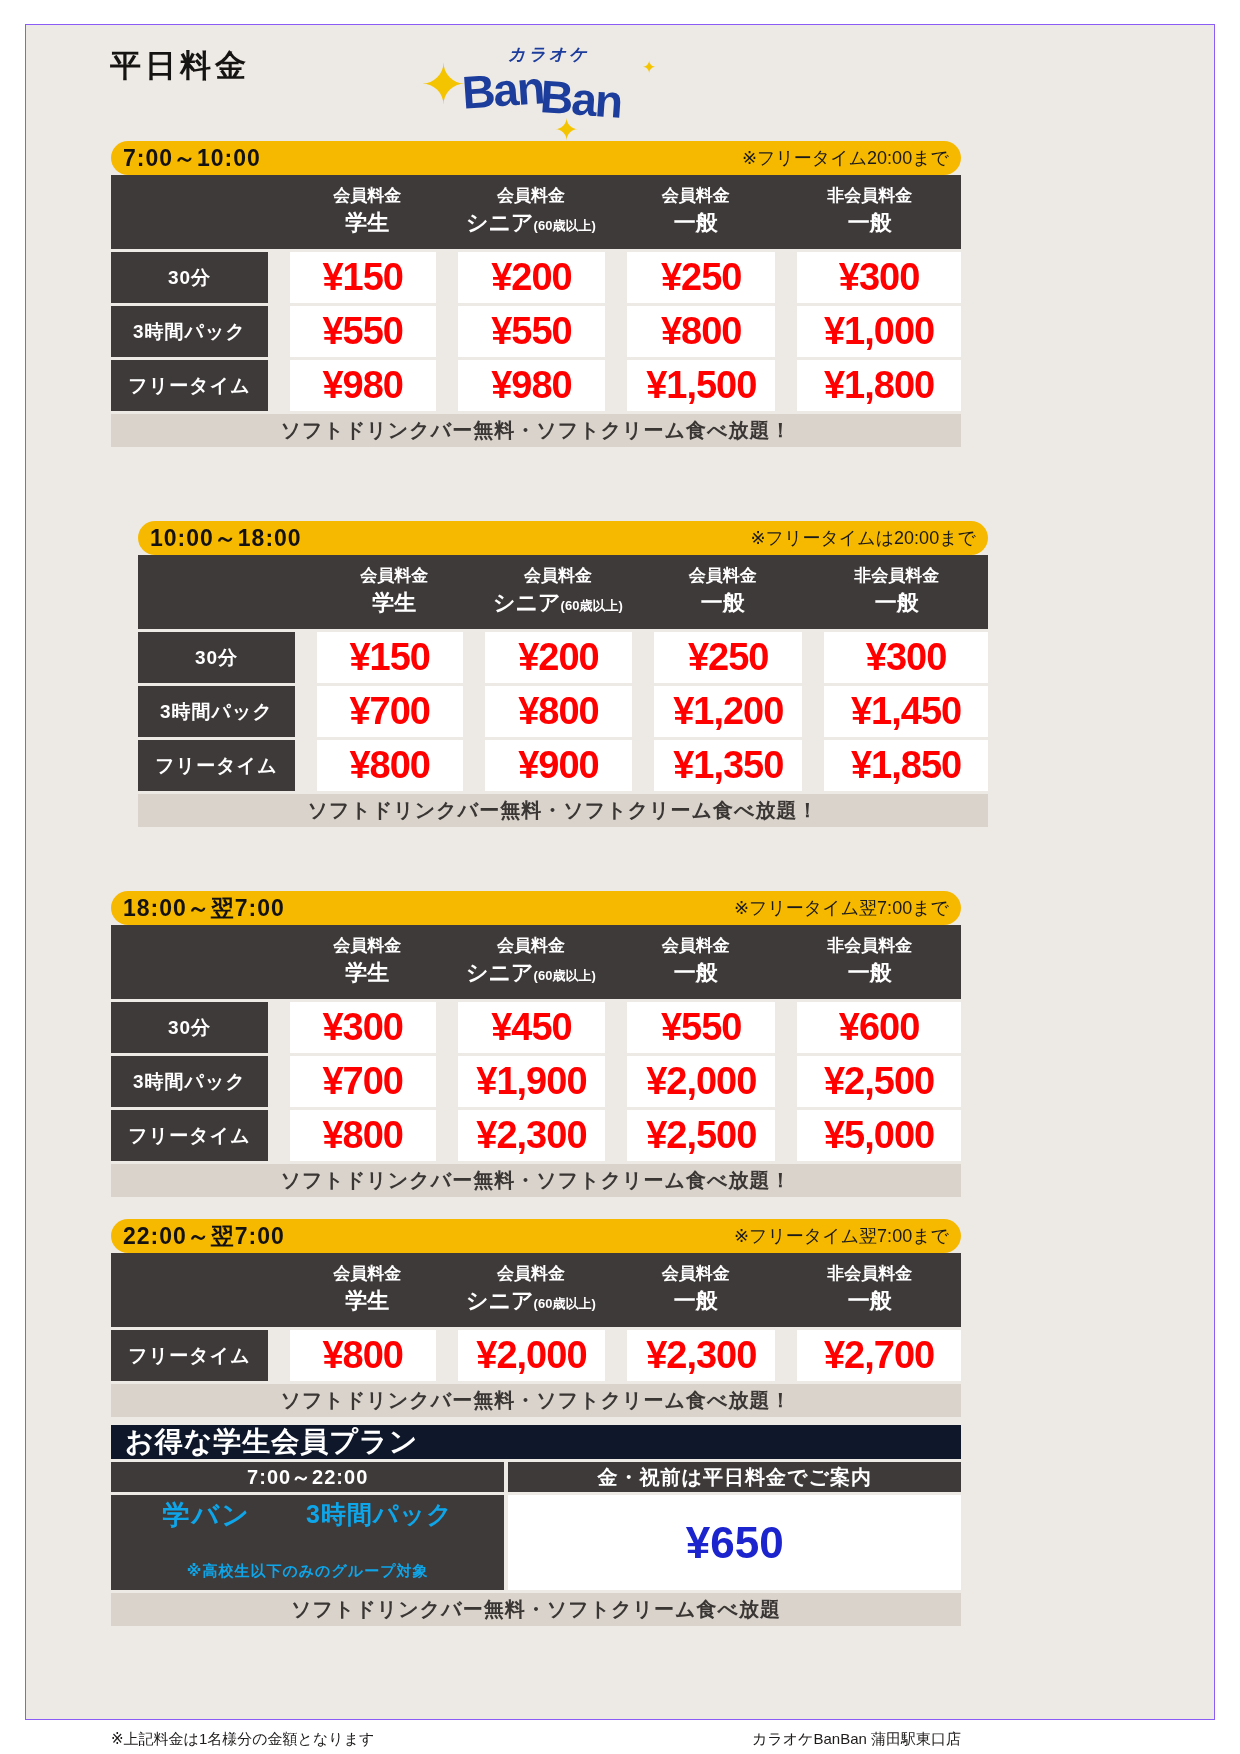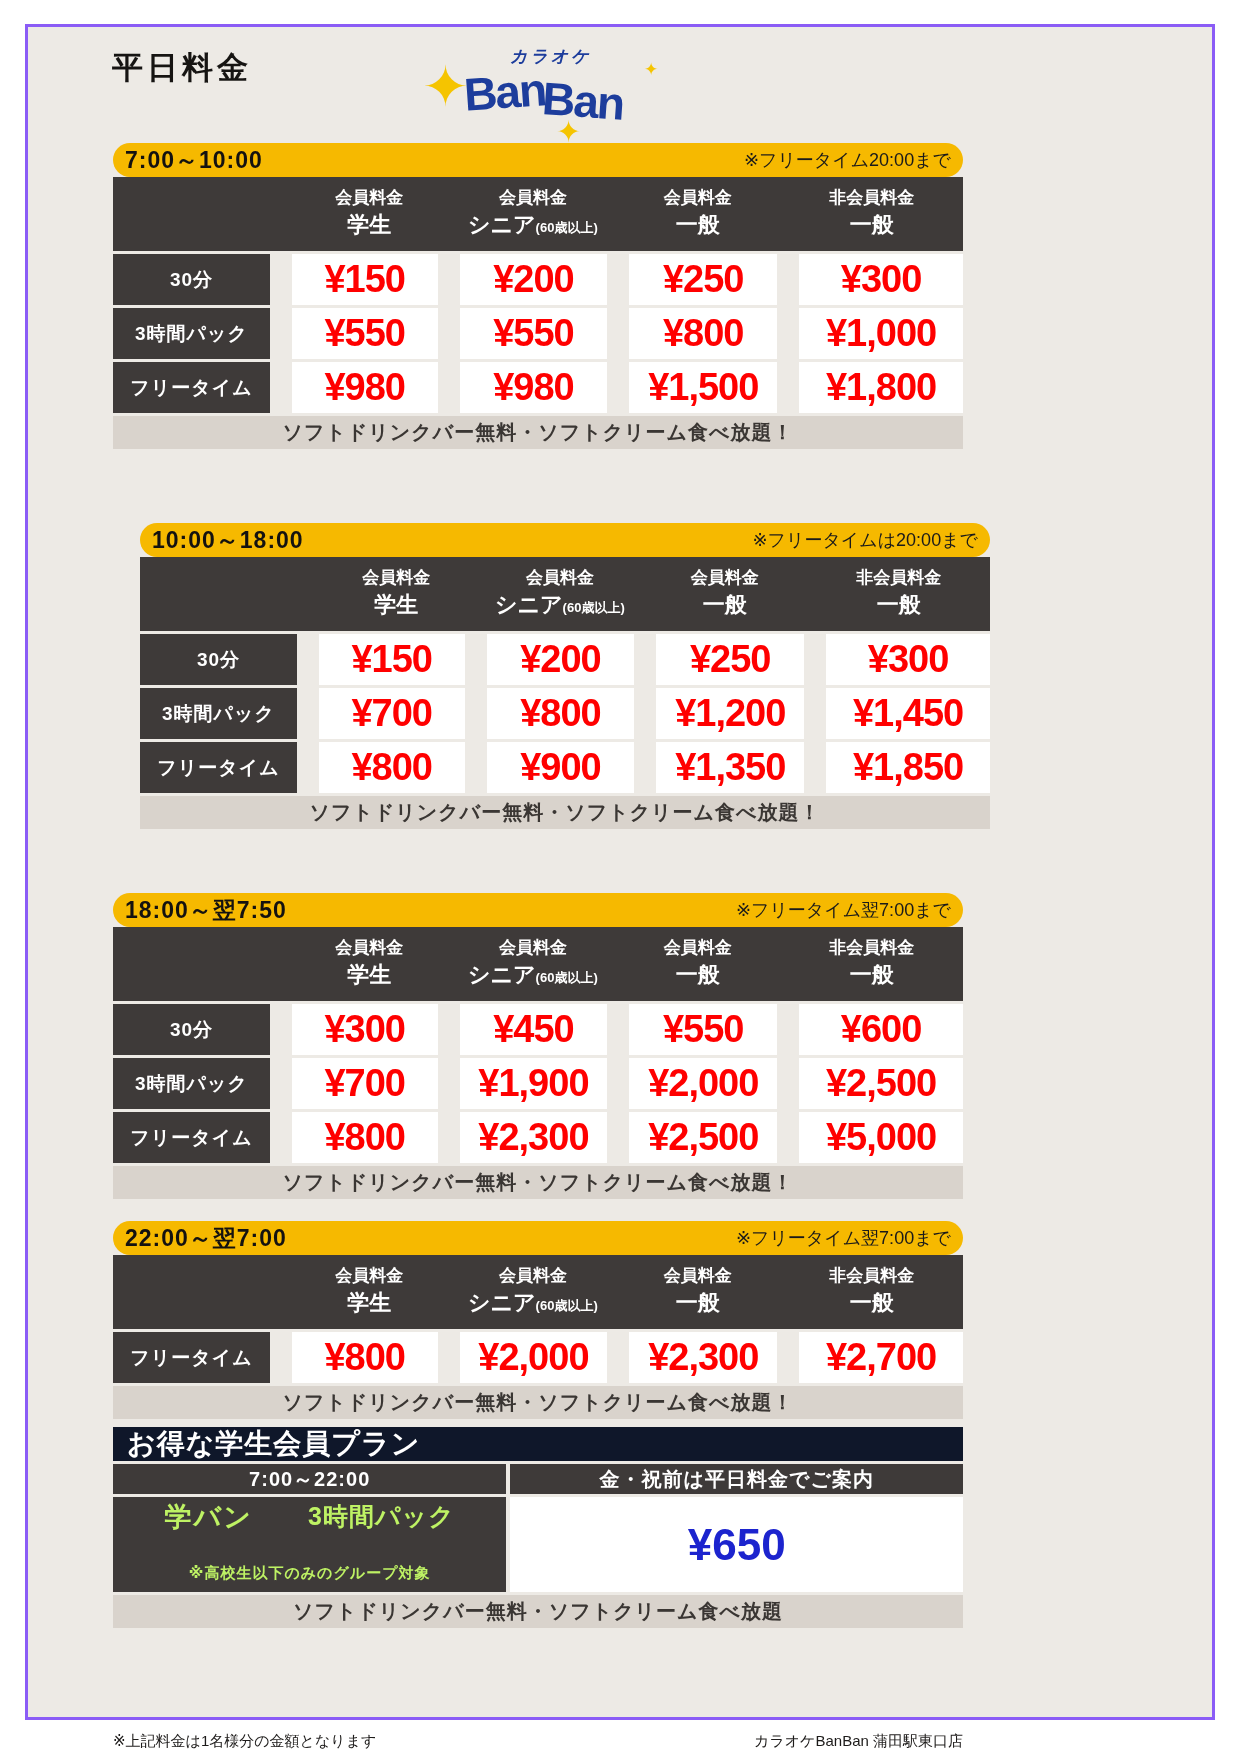--- a/index.html
+++ b/index.html
@@ -1,18 +1,18 @@
 <!DOCTYPE html>
 <html><head>
 <meta charset="utf-8">
 <style>
   html,body{margin:0;padding:0;}
   body{background:#ffffff;font-family:"Liberation Sans","DejaVu Sans",sans-serif;}
   .page{width:1240px;height:1754px;background:#ffffff;box-sizing:border-box;padding:24px 25px 34px;position:relative;}
-  .sheet{width:100%;height:100%;background:#EDEAE5;border:3px solid #8b5cf6;box-sizing:border-box;position:relative;}
+  .sheet{width:100%;height:100%;background:#EDEAE5;border:1px solid #8b5cf6;box-sizing:border-box;position:relative;}
 
   
   .page-title{position:absolute;top:20px;left:84px;font-size:31px;font-weight:800;color:#161412;letter-spacing:4px;}
   .logo{position:absolute;top:16px;left:402px;width:250px;height:104px;}
   .logo-kana{position:absolute;top:2px;left:80px;color:#1D3D9C;font-weight:800;font-style:italic;font-size:17px;letter-spacing:3px;}
   .logo-text{position:absolute;top:22px;left:34px;font-size:46px;font-weight:900;color:#1D3D9C;letter-spacing:-2px;white-space:nowrap;}
   .ban1{display:inline-block;transform:rotate(-4deg);}
   .ban2{display:inline-block;transform:rotate(4deg) translateY(9px);margin-left:-2px;}
   .logo-star-left{position:absolute;top:16px;left:-8px;font-size:56px;line-height:1;color:#F5C400;}
   .logo-star-small{position:absolute;top:16px;left:214px;font-size:17px;color:#F5C400;}
@@ -36,21 +36,21 @@
   .t-lab{background:#3E3A39;color:#ffffff;font-size:19px;font-weight:800;display:flex;align-items:center;justify-content:center;letter-spacing:1px;}
   .t-price{background:#ffffff;color:#FF0000;font-size:38px;font-weight:900;display:flex;align-items:center;justify-content:center;letter-spacing:-1px;white-space:nowrap;}
   .t-foot{margin-top:3px;height:33px;background:#D9D3CC;color:#3A3633;font-size:20px;font-weight:800;display:flex;align-items:center;justify-content:center;letter-spacing:1px;}
 
   
   .plan{width:100%;}
   .plan-title{height:34px;background:#0f172a;color:#ffffff;font-size:28px;font-weight:800;display:flex;align-items:center;padding:0 14px;letter-spacing:1px;}
   .plan-sub{margin-top:3px;display:grid;grid-template-columns:46.5fr 53.5fr;column-gap:4px;height:30px;}
   .plan-sub-cell{background:#3E3A39;color:#ffffff;font-size:20px;font-weight:800;display:flex;align-items:center;justify-content:center;letter-spacing:1px;}
   .plan-main{margin-top:3px;display:grid;grid-template-columns:46.5fr 53.5fr;column-gap:4px;height:95px;}
-  .plan-left{background:#3E3A39;color:#bef264;display:flex;flex-direction:column;gap:28px;}
+  .plan-left{background:#3E3A39;color:#0ea5e9;display:flex;flex-direction:column;gap:28px;}
   .plan-name-row{flex:1;display:flex;align-items:center;justify-content:space-around;padding:0 24px;}
   .plan-name{font-size:27px;font-weight:800;letter-spacing:2px;}
   .plan-type{font-size:25px;font-weight:800;letter-spacing:1px;}
   .plan-note{font-size:15px;font-weight:800;text-align:center;padding-bottom:9px;letter-spacing:1px;}
   .plan-right{background:#ffffff;display:flex;align-items:center;justify-content:center;}
   .plan-price{color:#1C24CE;font-size:44px;font-weight:900;letter-spacing:0px;}
 
   
   .footnotes{margin-top:104px;display:flex;justify-content:space-between;align-items:baseline;}
   .footnote-left{font-size:15px;color:#1d1b1a;}
@@ -168,21 +168,21 @@
                 <div class="t-price">¥800</div>
                 <div class="t-price">¥900</div>
                 <div class="t-price">¥1,350</div>
                 <div class="t-price">¥1,850</div>
               </div>
             </div>
             <div class="t-foot">ソフトドリンクバー無料・ソフトクリーム食べ放題！</div>
           </div>
           <div class="t-section" style="margin-bottom: 22px;">
             <div class="t-band">
-              <span class="t-time">18:00～翌7:50</span>
+              <span class="t-time">18:00～翌7:00</span>
               <span class="t-note">※フリータイム翌7:00まで</span>
             </div>
             <div class="t-head grid5">
               <div class="h-cell"></div>
               <div class="h-cell">
                 <div class="h-top">会員料金</div>
                 <div class="h-bottom"><span class="h-main">学生</span></div>
               </div>
               <div class="h-cell">
                 <div class="h-top">会員料金</div>

